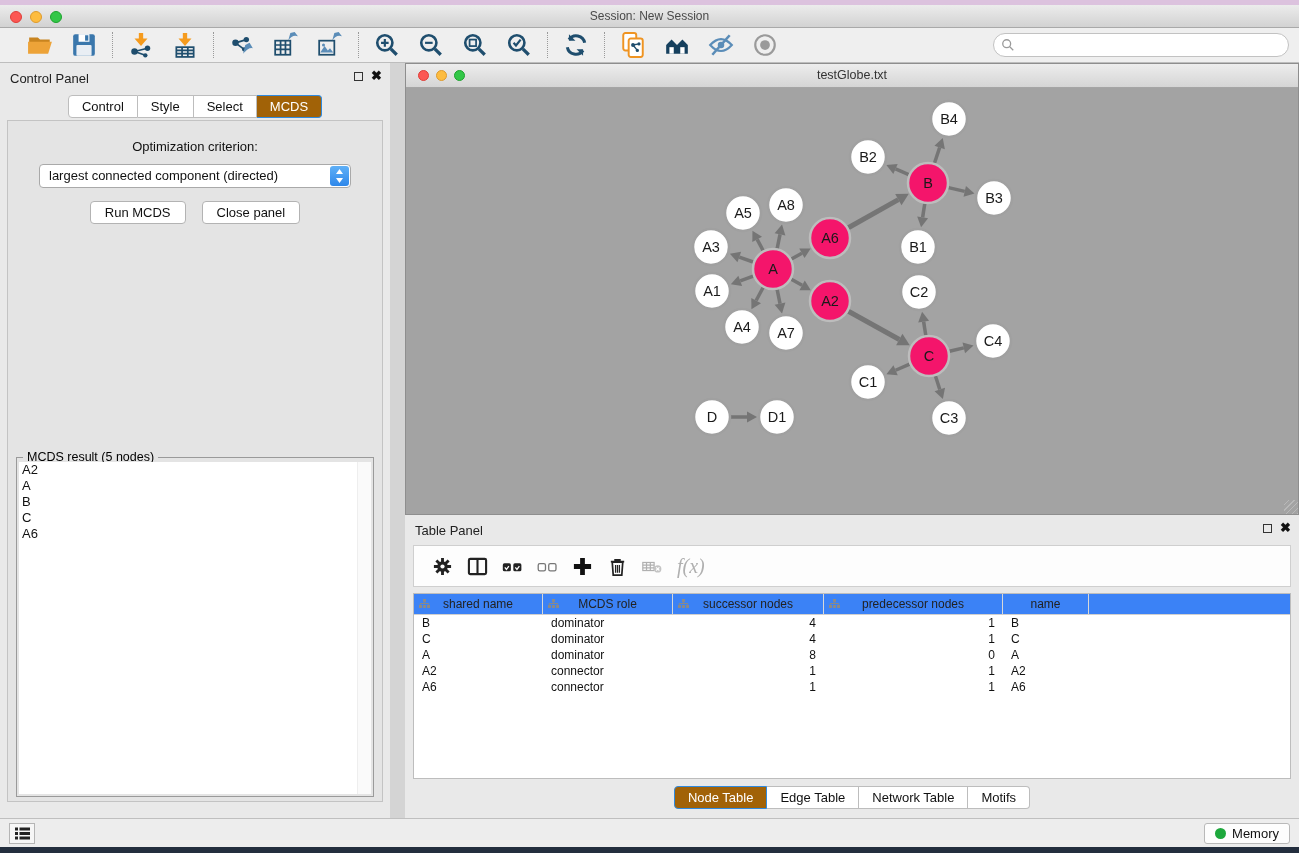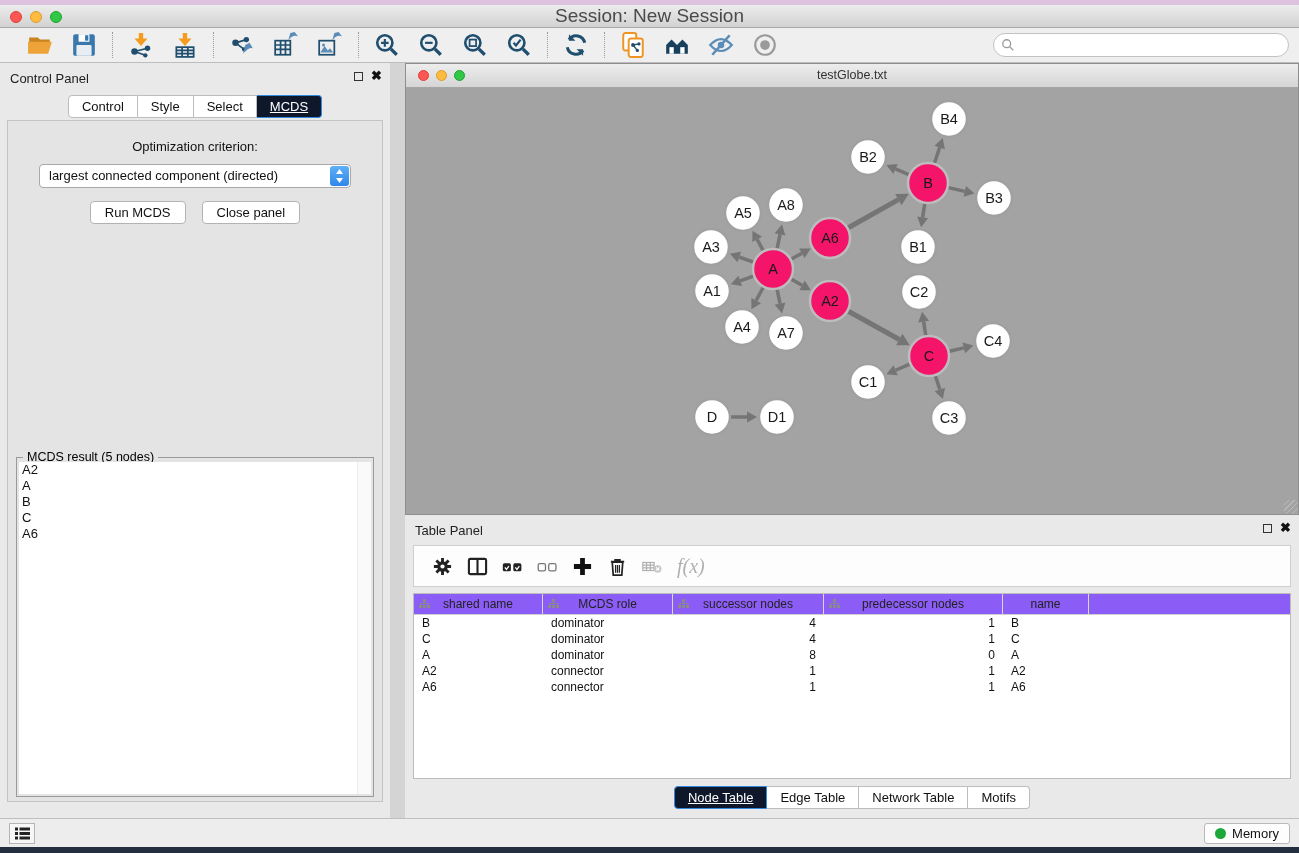--- a/index.html
+++ b/index.html
@@ -8,21 +8,21 @@
 
   
   #top-strip { position:absolute; left:0; top:0; width:1299px; height:5px; background:#dcc2de; }
   #titlebar { position:absolute; left:0; top:5px; width:1299px; height:23px;
     background:linear-gradient(#ececec,#d2d2d2); border-bottom:1px solid #a9a9a9; }
   .lights { position:absolute; left:10px; top:6px; display:flex; gap:8px; }
   .light { width:12px; height:12px; border-radius:50%; }
   .light.red{background:#fc5753;border:1px solid #df3e38;}
   .light.yellow{background:#fdbc40;border:1px solid #de9b2d;}
   .light.green{background:#33c748;border:1px solid #1da32e;}
-  #titlebar .title { text-align:center; font-size:19px; color:#4a4a4a; line-height:22px; }
+  #titlebar .title { text-align:center; font-size:12px; color:#4a4a4a; line-height:22px; }
 
   
   #toolbar { position:absolute; left:0; top:28px; width:1299px; height:35px;
     background:#efefef; border-bottom:1px solid #bdbdbd; display:flex; align-items:center; padding-left:12px; }
   .tgroup { display:flex; align-items:center; gap:16px; padding:0 14px; }
   .tsep { width:1px; height:26px; border-left:1px dotted #9a9a9a; }
   .ticon { width:28px; height:28px; display:flex; align-items:center; justify-content:center; cursor:pointer; }
   .ticon svg { width:26px; height:26px; }
   #search-wrap { position:absolute; right:10px; top:5px; width:296px; height:24px;
     background:#fff; border:1px solid #c2c2c2; border-radius:12px; display:flex; align-items:center; padding-left:7px; }
@@ -37,21 +37,21 @@
   .panel-header { position:relative; height:28px; }
   .panel-header .ph-title { position:absolute; left:10px; top:8px; font-size:13px; color:#222; }
   .ph-icons { position:absolute; right:8px; top:8px; display:flex; gap:8px; align-items:center; }
   .float-box { width:9px; height:9px; border:1.5px solid #333; display:inline-block; }
   .close-x { font-size:13px; font-weight:bold; color:#111; line-height:10px; }
   .tabs-row { position:absolute; left:0; right:0; top:32px; display:flex; justify-content:center; }
   .tab { font-size:13px; color:#111; background:#fff; border:1px solid #bdbdbd; border-left:none;
     padding:3px 13px; cursor:pointer; }
   .tab:first-child { border-left:1px solid #bdbdbd; border-radius:4px 0 0 4px; }
   .tab:last-child { border-radius:0 4px 4px 0; }
-  .tab.active { background:#0f172a; border-color:#2f8ae0; color:#fff;text-decoration:underline; }
+  .tab.active { background:#a16207; border-color:#2f8ae0; color:#fff; }
   #cp-body { position:absolute; left:7px; right:7px; top:57px; bottom:16px;
     background:#e4e4e4; border:1px solid #c3c3c3; }
   #opt-label { text-align:center; margin-top:18px; font-size:13px; color:#111; }
   #criterion-select { position:relative; margin:10px auto 0; width:312px; height:24px; background:#fff;
     border:1px solid #a9a9a9; border-radius:4px; font-size:13px; color:#111; line-height:22px;
     padding-left:9px; cursor:pointer; }
   #criterion-stepper { position:absolute; right:1px; top:1px; bottom:1px; width:19px; border-radius:3px;
     background:linear-gradient(#5fb0f7,#2e87ea); color:#fff; }
   #criterion-stepper svg{ width:19px; height:20px; }
   .btn-row { display:flex; justify-content:center; gap:16px; margin-top:13px; }
@@ -81,21 +81,21 @@
 
   
   #table-panel { position:absolute; left:0; top:452px; width:894px; height:303px; background:#e9e9e9; }
   #tp-toolbar { position:absolute; left:8px; right:8px; top:30px; height:42px; background:#fdfdfd;
     border:1px solid #cfcfcf; display:flex; align-items:center; gap:14px; padding-left:18px; }
   .tpicon { display:flex; align-items:center; justify-content:center; cursor:pointer; }
   .tpicon svg { width:21px; height:21px; }
   #fx-icon { font-family:"Liberation Serif",serif; font-style:italic; font-size:20px; color:#b0b0b0; }
   #tp-table { position:absolute; left:8px; right:8px; top:78px; bottom:39px; background:#fff;
     border:1px solid #bdbdbd; overflow:hidden; }
-  #tp-head { display:flex; height:21px; background:#8b5cf6; border-bottom:1px solid #cfcfcf; }
+  #tp-head { display:flex; height:21px; background:#3b82f6; border-bottom:1px solid #cfcfcf; }
   .th { position:relative; display:flex; align-items:center; justify-content:center;
     border-right:1px solid #d8d8d8; font-size:12px; color:#222; }
   .th .col-icon { position:absolute; left:5px; top:5px; }
   .tr { display:flex; height:16px; }
   .td { font-size:12px; color:#111; line-height:16px; padding:0 8px; overflow:hidden; white-space:nowrap; }
   .td.num { text-align:right; }
   #tp-tabs { position:absolute; left:0; right:0; bottom:9px; display:flex; justify-content:center; }
 
   
   #statusbar { position:absolute; left:0; top:818px; width:1299px; height:29px; background:#ededed;

